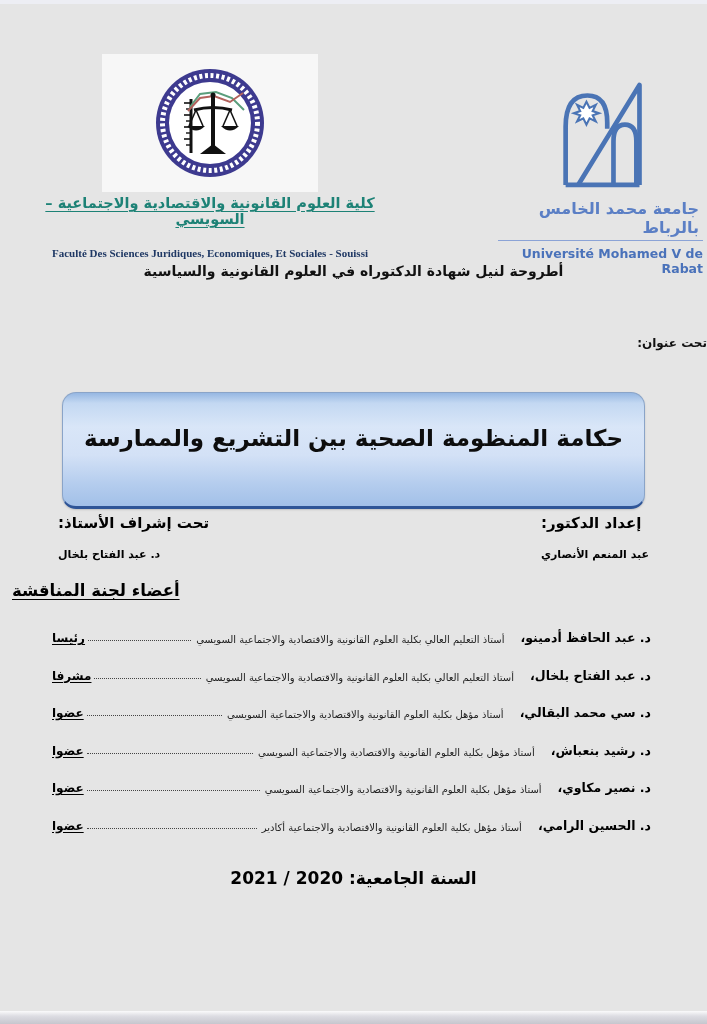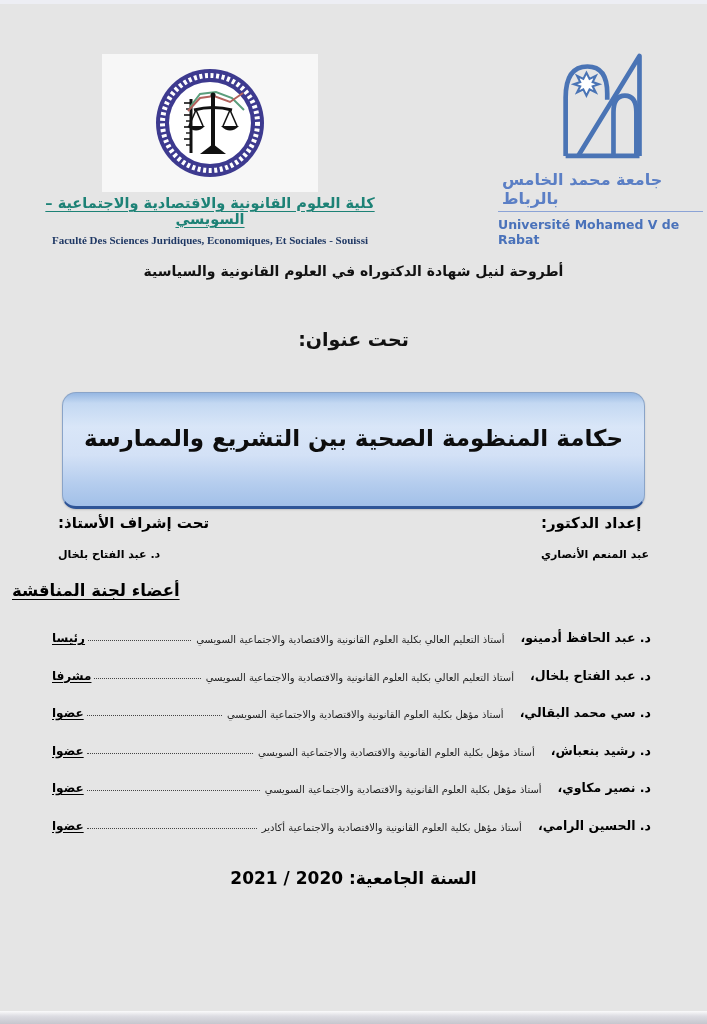--- a/index.html
+++ b/index.html
@@ -24,42 +24,42 @@
   }
   .left-logo-box {
     width:216px; height:138px; margin:0 auto; background:#f7f7f7;
     display:flex; align-items:center; justify-content:center;
   }
   .faculty-ar {
     margin-top:3px; direction:rtl; color:#1d8276; font-weight:bold;
     font-size:14.5px; text-decoration:underline; text-underline-offset:3px;
   }
   .faculty-fr {
-    margin-top:7px; color:#1f3864; font-weight:bold; font-size:11px;
+    margin-top:20px; color:#1f3864; font-weight:bold; font-size:11px;
     font-family:"Liberation Serif", serif;
   }
 
   .right-header {
-    position:absolute; top:42px; left:498px; width:205px; text-align:left;
+    position:absolute; top:71px; left:498px; width:205px; text-align:right;
   }
   .right-logo-wrap { height:128px; display:flex; align-items:center; justify-content:center; }
   .univ-ar {
     direction:rtl; color:#5b7fc5; font-weight:bold; font-size:16px;
     display:inline-block; border-bottom:1.5px solid #8ba3d6; padding:0 4px 3px;
   }
   .univ-fr { margin-top:5px; color:#4a72ba; font-weight:bold; font-size:12.5px; }
 
   
   .thesis-statement {
     position:absolute; top:263px; left:0; width:100%; text-align:center;
     direction:rtl; font-weight:bold; font-size:14px; color:#111;
   }
   .under-title {
-    position:absolute; top:328px; left:0; width:100%; text-align:center;
-    direction:rtl; font-weight:bold; font-size:19px; color:#111;
+    position:absolute; top:336px; left:0; width:100%; 
+    direction:rtl; font-weight:bold; font-size:12px; color:#111;
   }
 
   
   .title-box {
     position:absolute; top:392px; left:62px; width:583px; height:117px;
     border-radius:14px;
     border:1px solid #8aa4c8;
     border-bottom:3px solid #2f5597;
     background:linear-gradient(to bottom,
       #96b7e2 0%, #c3d8f2 9%, #d9e6f8 30%, #d3e1f6 55%, #b5cdee 80%, #a2c0e8 100%);

